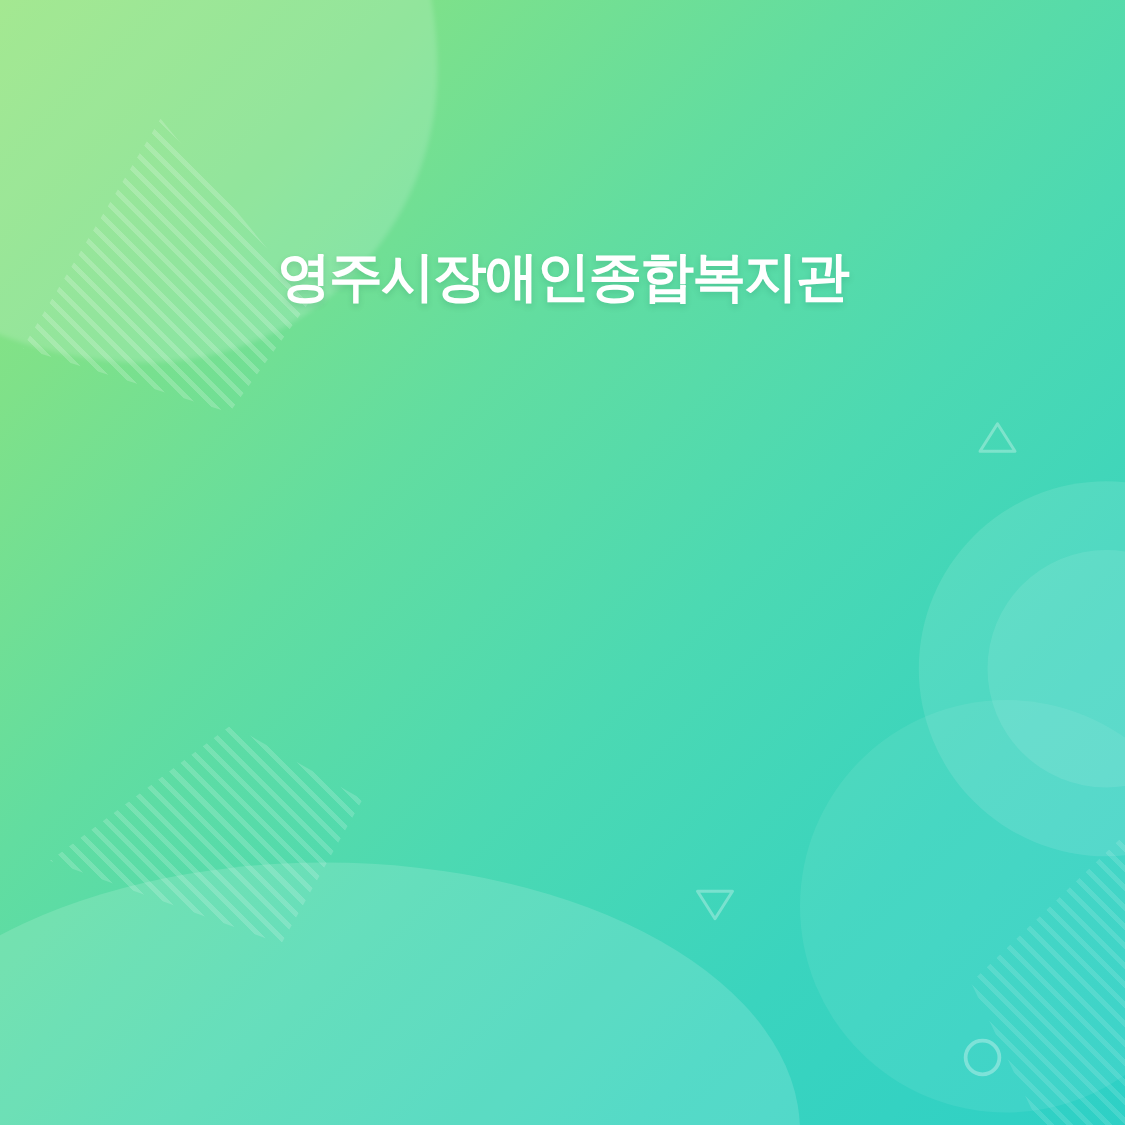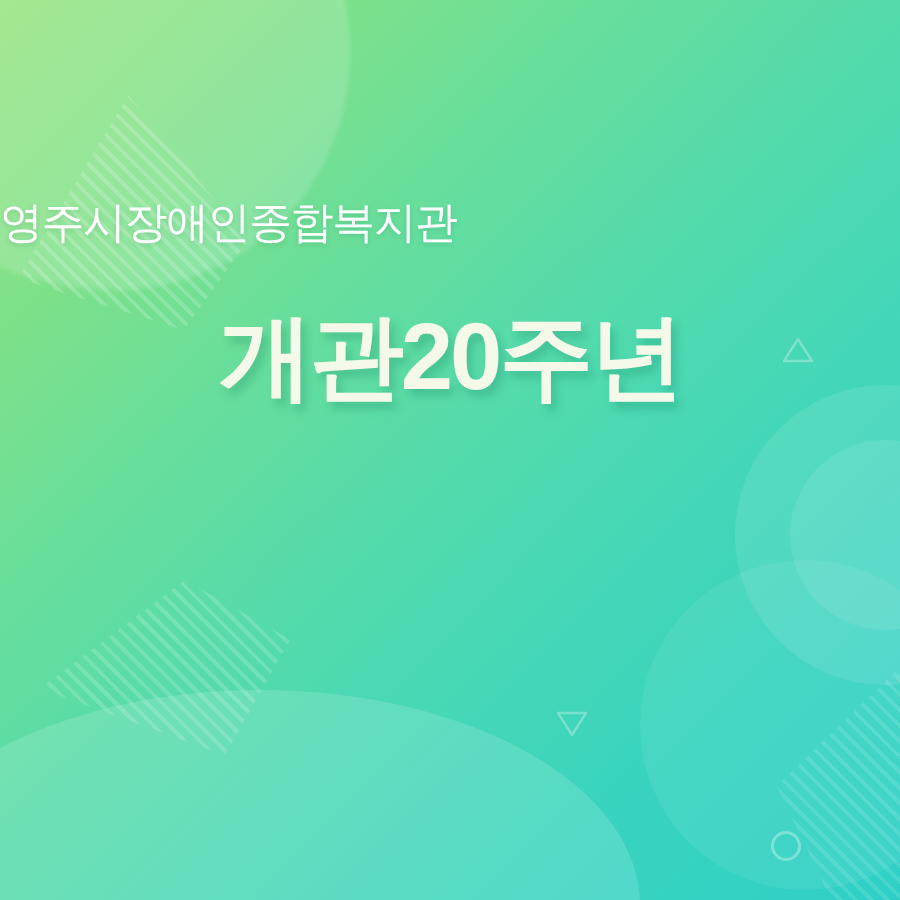--- a/index.html
+++ b/index.html
@@ -137,23 +137,24 @@
     z-index: 5;
     width: 100%;
     height: 100%;
   }
 
   .subtitle {
     position: absolute;
     left: 0;
     right: 0;
     top: 198px;
+    text-align: center;
     color: #FFFFFF;
     font-size: 43px;
-    font-weight: normal;
+    font-weight: bold;
     letter-spacing: -1.5px;
     line-height: 1.15;
     text-shadow: 0 2px 5px rgba(0,90,60,0.16);
     white-space: nowrap;
   }
 
   .title {
     position: absolute;
     left: 0;
     right: 0;
@@ -194,17 +195,16 @@
     <polygon points="2,3 30,3 16,25" fill="none" stroke="rgba(255,255,255,0.30)" stroke-width="2.4" stroke-linejoin="round"></polygon>
   </svg>
 
   <div class="deco circle-outline"></div>
 
   <div class="content">
 
     <div class="subtitle">영주시장애인종합복지관</div>
 
     <div class="title">
-      <span class="line">개관20주년</span>
     </div>
 
   </div>
 </div>
 
 </body></html>

